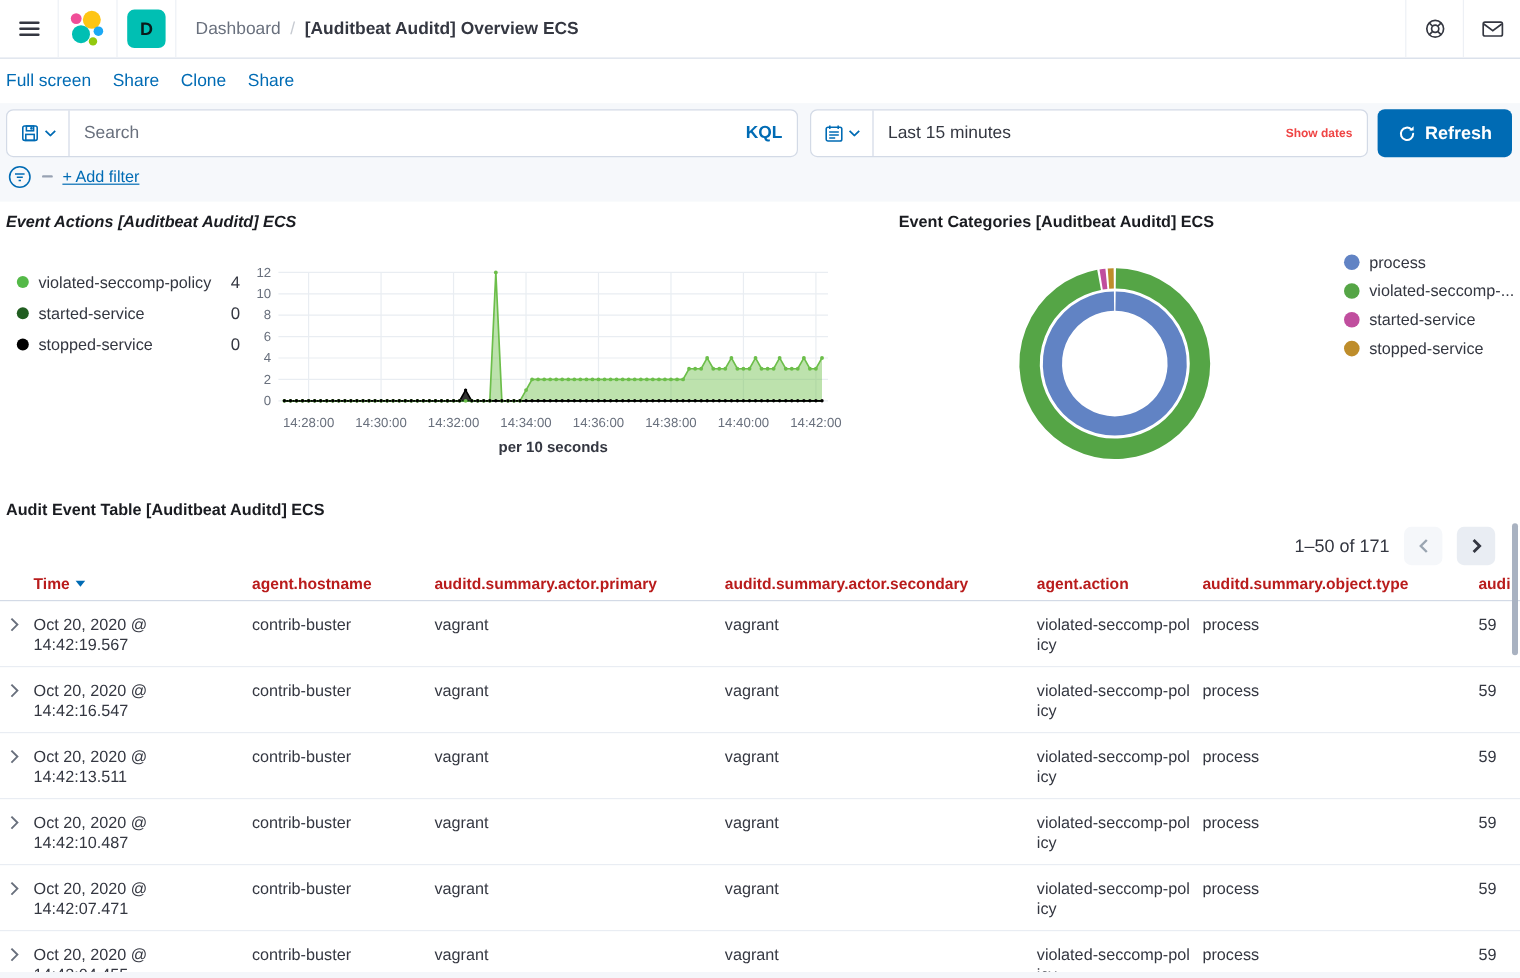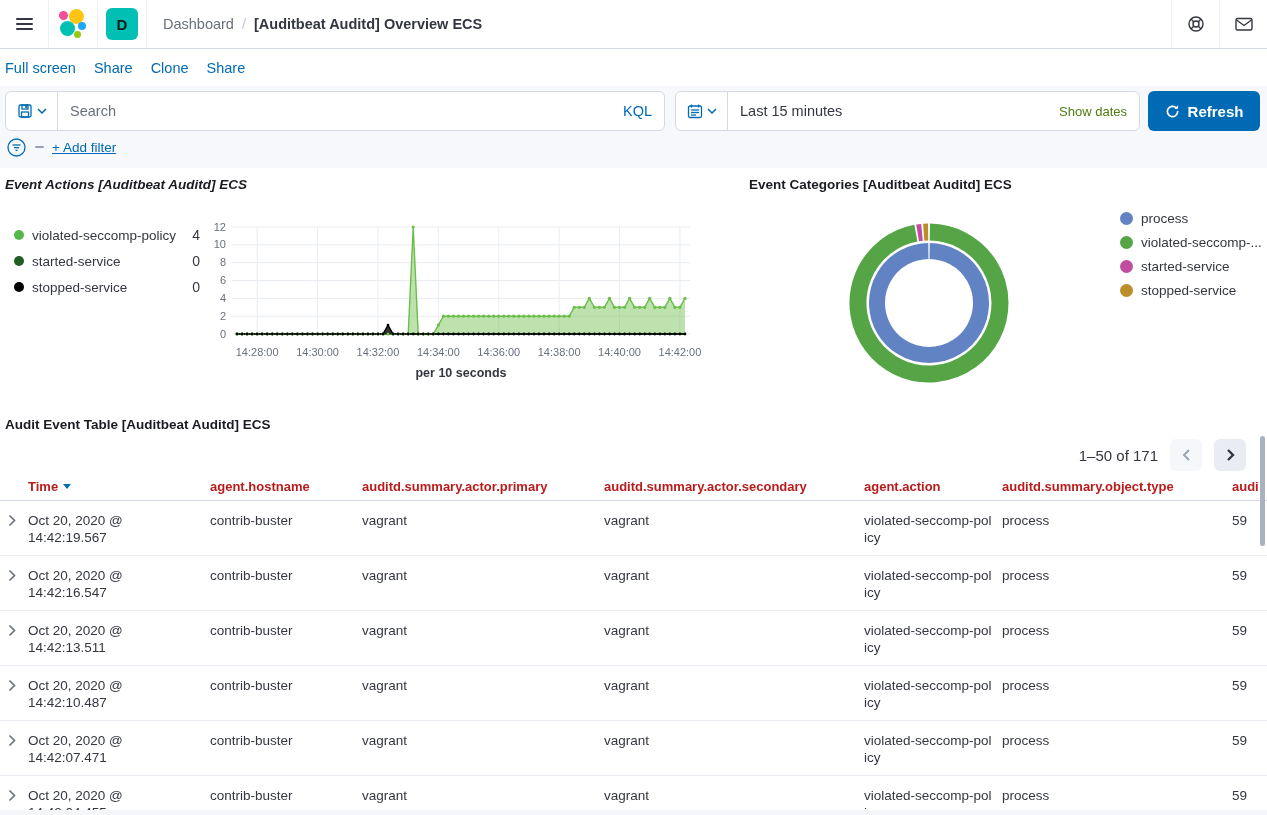--- a/index.html
+++ b/index.html
@@ -33,25 +33,25 @@
 
   
   .query-strip { position:absolute; left:0; top:86px; width:1267px; height:82px; background:#F6F8FB; }
   .search-box { position:absolute; left:5px; top:91px; width:660px; height:40px; background:#fff;
     border:1px solid #D3DAE6; border-radius:6px; display:flex; align-items:center; }
   .addon { width:52px; height:100%; border-right:1px solid #D3DAE6; display:flex; align-items:center;
     justify-content:center; gap:4px; cursor:pointer; }
   .search-input { flex:1; border:0; outline:0; font-size:14.5px; padding:0 12px; color:#343741;
     font-family:"Liberation Sans", sans-serif; background:transparent; }
   .search-input::placeholder { color:#69707D; }
-  .kql-btn { padding:0 12px; color:#006BB4; font-size:14.5px; font-weight:400; cursor:pointer; }
+  .kql-btn { padding:0 12px; color:#006BB4; font-size:14.5px; font-weight:700; cursor:pointer; }
   .date-box { position:absolute; left:675px; top:91px; width:465px; height:40px; background:#fff;
     border:1px solid #D3DAE6; border-radius:6px; display:flex; align-items:center; }
   .date-value { padding:0 12px; font-size:14.5px; color:#343741; cursor:pointer; }
-  .show-dates { margin-left:auto; padding:0 12px; color:#4d7c0f; font-size:13px; cursor:pointer; }
+  .show-dates { margin-left:auto; padding:0 12px; color:#ef4444; font-size:10px; cursor:pointer;font-weight:bold; }
   .refresh-btn { position:absolute; left:1148px; top:91px; width:112px; height:40px; background:#006BB4;
     color:#fff; border:0; border-radius:6px; font-size:15px; font-weight:600; cursor:pointer;
     display:flex; align-items:center; justify-content:center; gap:8px; font-family:"Liberation Sans", sans-serif; }
   .filter-row { position:absolute; left:6px; top:136px; height:22px; display:flex; align-items:center; gap:8px; }
   .filter-dash { width:9px; height:2px; background:#98A2B3; border-radius:1px; }
   .add-filter { color:#006BB4; font-size:13.5px; text-decoration:underline; cursor:pointer; }
 
   
   .panel-title { position:absolute; font-size:13.5px; font-weight:bold; color:#1A1C21; }
   

